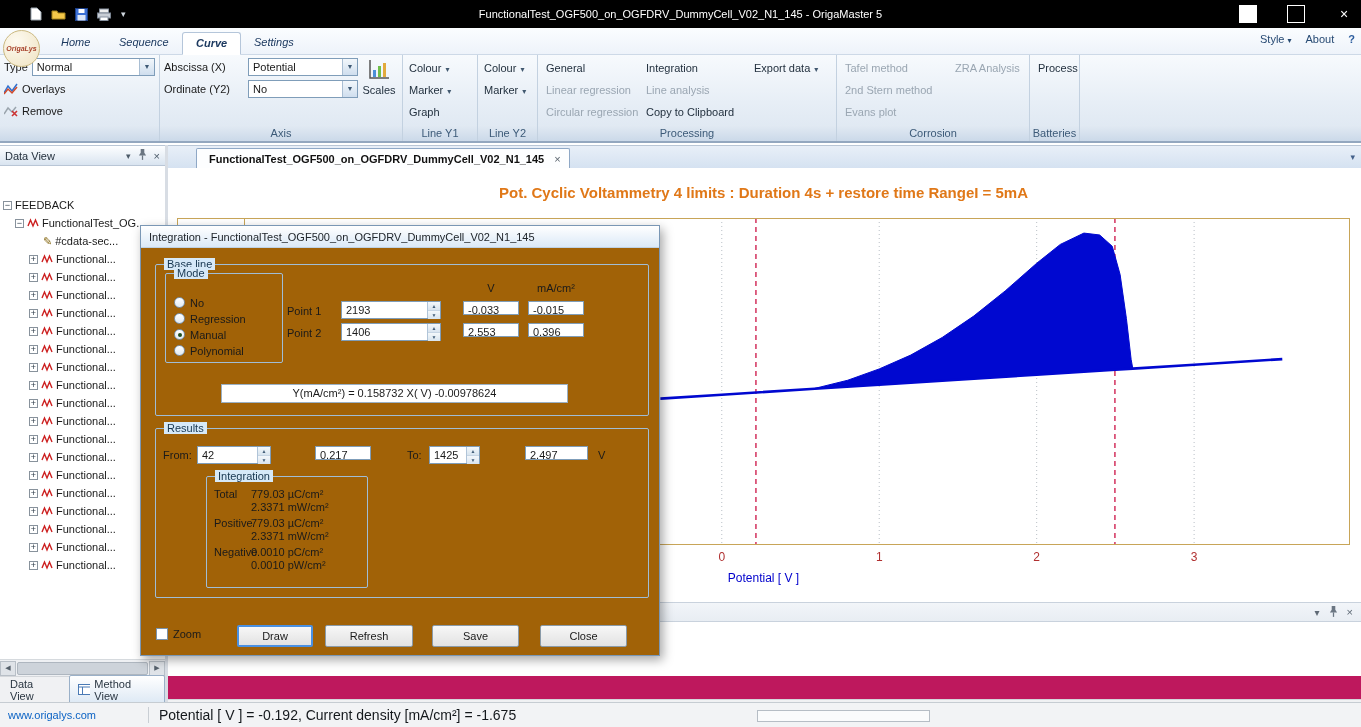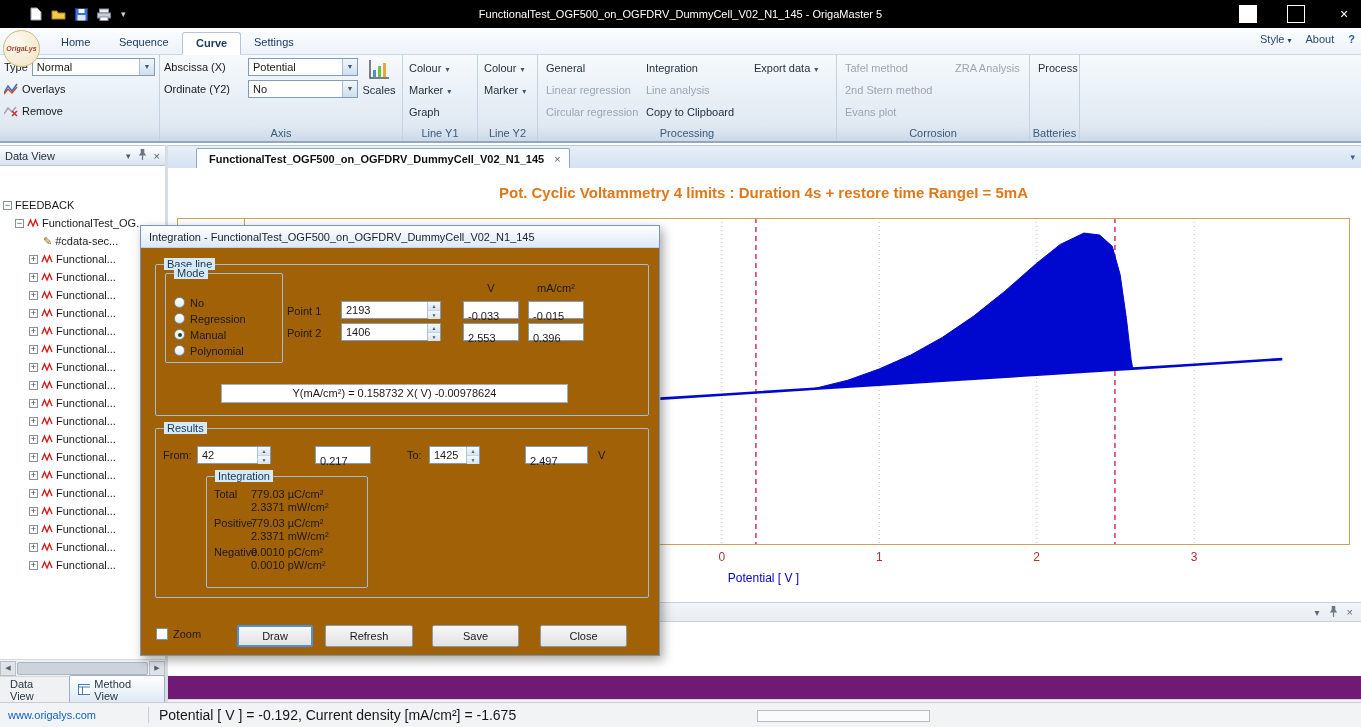--- a/index.html
+++ b/index.html
@@ -19,21 +19,21 @@
   .min-bar { width:10px; height:2px; background:#fff; display:inline-block; }
   .max-box { width:10px; height:9px; border:1.5px solid #fff; display:inline-block; }
 
   
   #ribbon-tabs { position:absolute; left:0; top:28px; width:1361px; height:27px;
     background:linear-gradient(#fbfdff,#eef3fa); border-bottom:1px solid #cdd9e7; }
   .logo { position:absolute; left:3px; top:2px; width:37px; height:37px; border-radius:50%;
     background:radial-gradient(circle at 35% 30%, #fdfaf0, #efe3c2); border:1px solid #cbb981;
     z-index:6; display:flex; align-items:center; justify-content:center; }
   .logo span { font-size:7px; color:#a8432c; font-style:italic; font-weight:bold; }
-  .rtab { position:absolute; top:4px; height:23px; line-height:21px; padding:0 13px; font-size:11px; color:#1d3a60; }
+  .rtab { position:absolute; top:4px; height:23px; line-height:21px; padding:0 13px; font-size:11px; color:#1d3a60;font-style:italic; }
   .rtab.active { background:#fff; border:1px solid #b5c6da; border-bottom:1px solid #fff; border-radius:3px 3px 0 0; font-weight:bold; }
   .rtabs-right { position:absolute; right:6px; top:5px; display:flex; align-items:center; gap:14px; color:#274a73; }
   .rtabs-right .caret { font-size:8px; margin-left:3px; }
   .help-btn { font-weight:bold; color:#2c5d9e; }
 
   
   #ribbon-body { position:absolute; left:0; top:55px; width:1361px; height:88px;
     background:linear-gradient(#f7fafd,#e7eef6 55%,#dce6f1); border-bottom:2px solid #93a7bf; display:flex; }
   .rgroup { position:relative; height:100%; border-right:1px solid #c3d1e0; }
   .rcaption { position:absolute; left:0; right:0; bottom:0; height:16px; line-height:16px; text-align:center;
@@ -69,21 +69,21 @@
   .sb-btn { width:16px; height:15px; background:#dfe3e8; border:1px solid #b8bfc7; font-size:7px; color:#55606b;
     display:flex; align-items:center; justify-content:center; }
   .sb-thumb { flex:1; height:13px; margin:0 1px; background:#cdd3da; border:1px solid #aeb6bf; border-radius:2px; }
   .dock-tabs { height:26px; background:#f0f1f3; border-top:1px solid #d4d7db; display:flex; align-items:center; padding-left:2px; gap:2px; }
   .dtab { padding:2px 8px; color:#2a3642; display:inline-flex; align-items:center; gap:4px; }
   .dtab.boxed { border:1px solid #9ab0c8; border-radius:2px; background:linear-gradient(#ffffff,#dce8f4); }
 
   #splitter { position:absolute; left:165px; top:145px; width:3px; height:557px; background:#d8dde4; }
 
   
-  #main { position:absolute; left:168px; top:145px; width:1193px; height:557px; background:#701a75; }
+  #main { position:absolute; left:168px; top:145px; width:1193px; height:557px; background:#be185d; }
   .doc-tabs { position:relative; height:23px; background:linear-gradient(#e8eff8,#d5e2f1); border-top:1px solid #b9c6d6; }
   .doc-tab { position:absolute; left:28px; top:2px; height:21px; display:inline-flex; align-items:center; gap:10px;
     padding:0 8px 0 12px; background:#fdfeff; border:1px solid #8fa8c6; border-bottom:none; border-radius:2px 2px 0 0;
     font-weight:bold; font-size:11px; color:#111; }
   .tab-close { font-weight:normal; color:#5a646e; font-size:11px; }
   .tabs-caret { position:absolute; right:6px; top:6px; font-size:9px; color:#44618a; }
   .doc-body { position:relative; height:508px; background:#fff; }
   .chart-title { position:absolute; left:9px; top:16px; width:1173px; text-align:center;
     font-size:15px; font-weight:bold; color:#e07818; }
   .legend-box { position:absolute; left:9px; top:50px; width:68px; height:14px; background:#fff;
@@ -123,21 +123,21 @@
     background:linear-gradient(#ffffff,#e2ebf2); position:relative; flex:none; }
   .rdot.checked::after { content:''; position:absolute; left:2.5px; top:2.5px; width:4.5px; height:4.5px;
     border-radius:50%; background:#1e4d1e; }
   .dlabel { position:absolute; white-space:nowrap; }
   .spin { position:absolute; height:18px; display:flex; border:1px solid #7f9db9; background:#fff; }
   .spin .sval { flex:1; padding:2px 4px; }
   .spin .sarrows { width:13px; border-left:1px solid #b0c4d8; display:flex; flex-direction:column; }
   .spin .sarrows span { flex:1; font-size:5px; line-height:8px; text-align:center; color:#44607a;
     background:linear-gradient(#f4f8fb,#d8e4ef); }
   .spin .sarrows span:first-child { border-bottom:1px solid #c6d5e4; }
-  .vbox { position:absolute; height:14px; border:1px solid #7f9db9; background:#fff; padding:8px 4px; }
+  .vbox { position:absolute; height:14px; border:1px solid #7f9db9; background:#fff; padding:2px 4px; }
   .formula-box { position:absolute; left:80px; top:136px; width:347px; height:19px; background:#fff;
     border:1px solid #9ab0c4; text-align:center; line-height:17px; }
   .chk { width:12px; height:12px; border:1px solid #7a93ad; background:#fff; display:inline-block; flex:none; }
   .chk-row { position:absolute; display:flex; align-items:center; gap:5px; }
   .dbtn { position:absolute; height:22px; background:linear-gradient(#f7f7f7,#e2e2e2); border:1px solid #8a9aa8;
     border-radius:2px; text-align:center; line-height:20px; }
   .dbtn.default { border:2px solid #4a90e2; line-height:18px; }
   .int-val { position:absolute; line-height:13px; }
 </style>
 </head>

